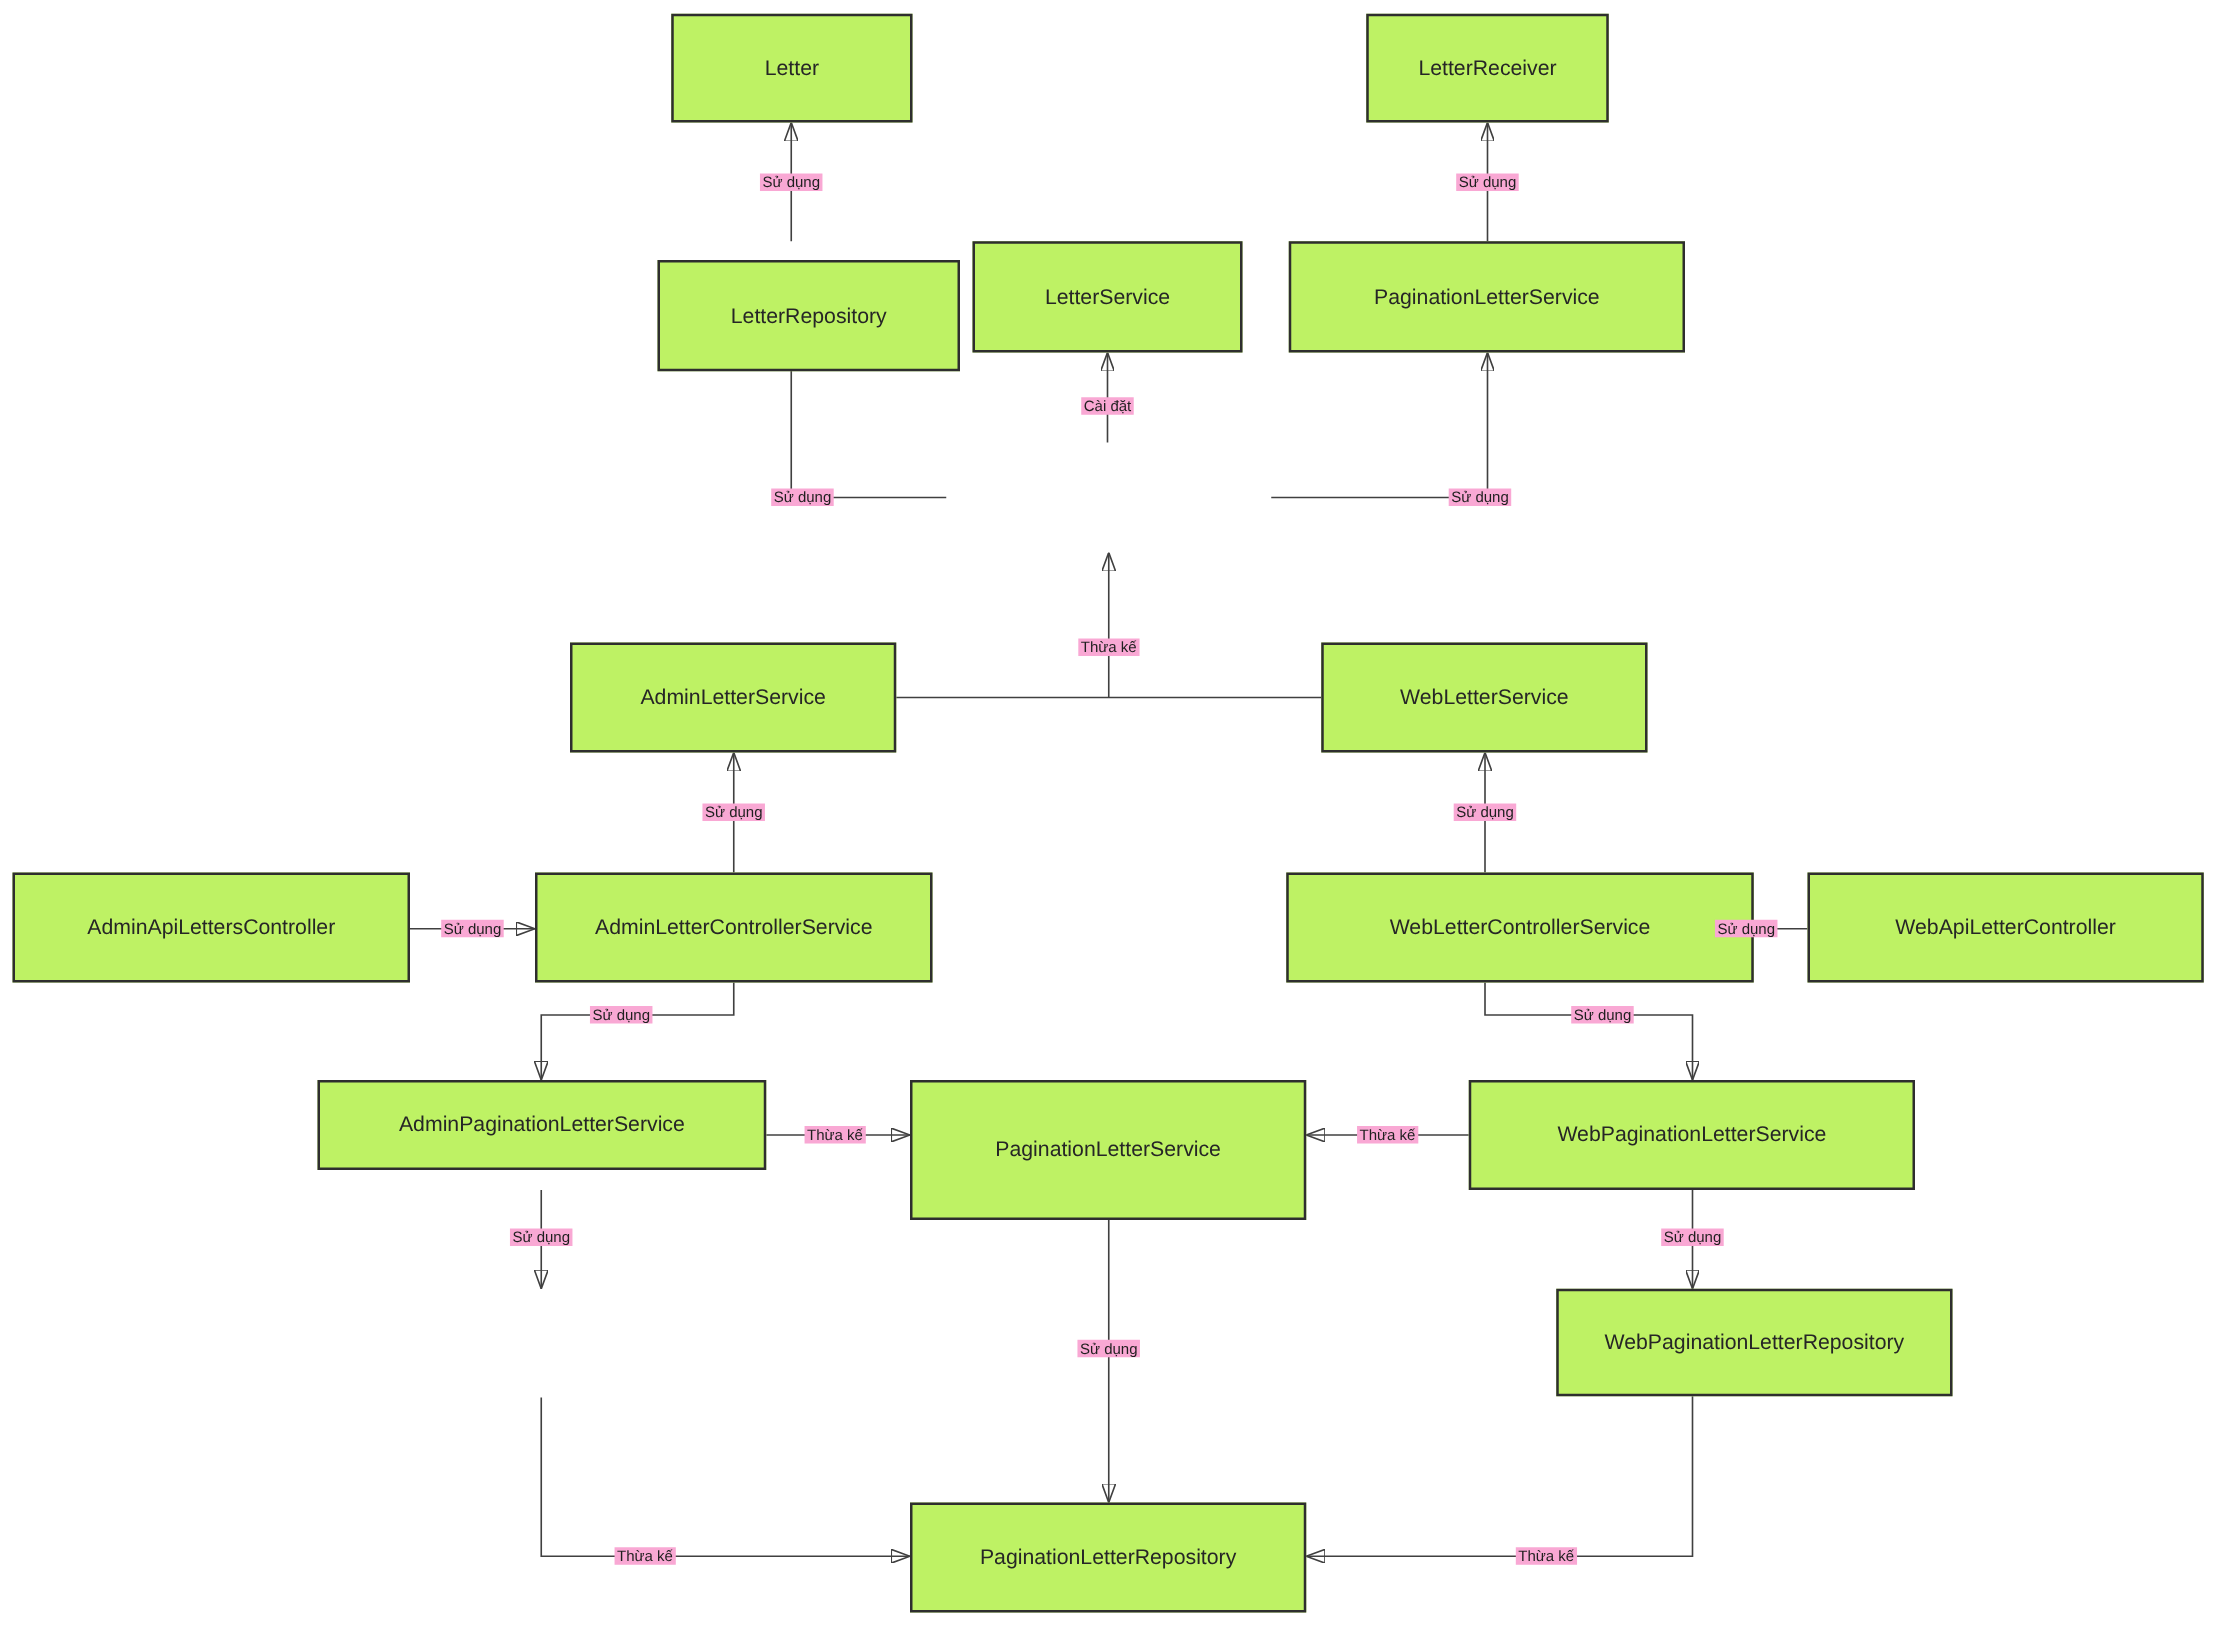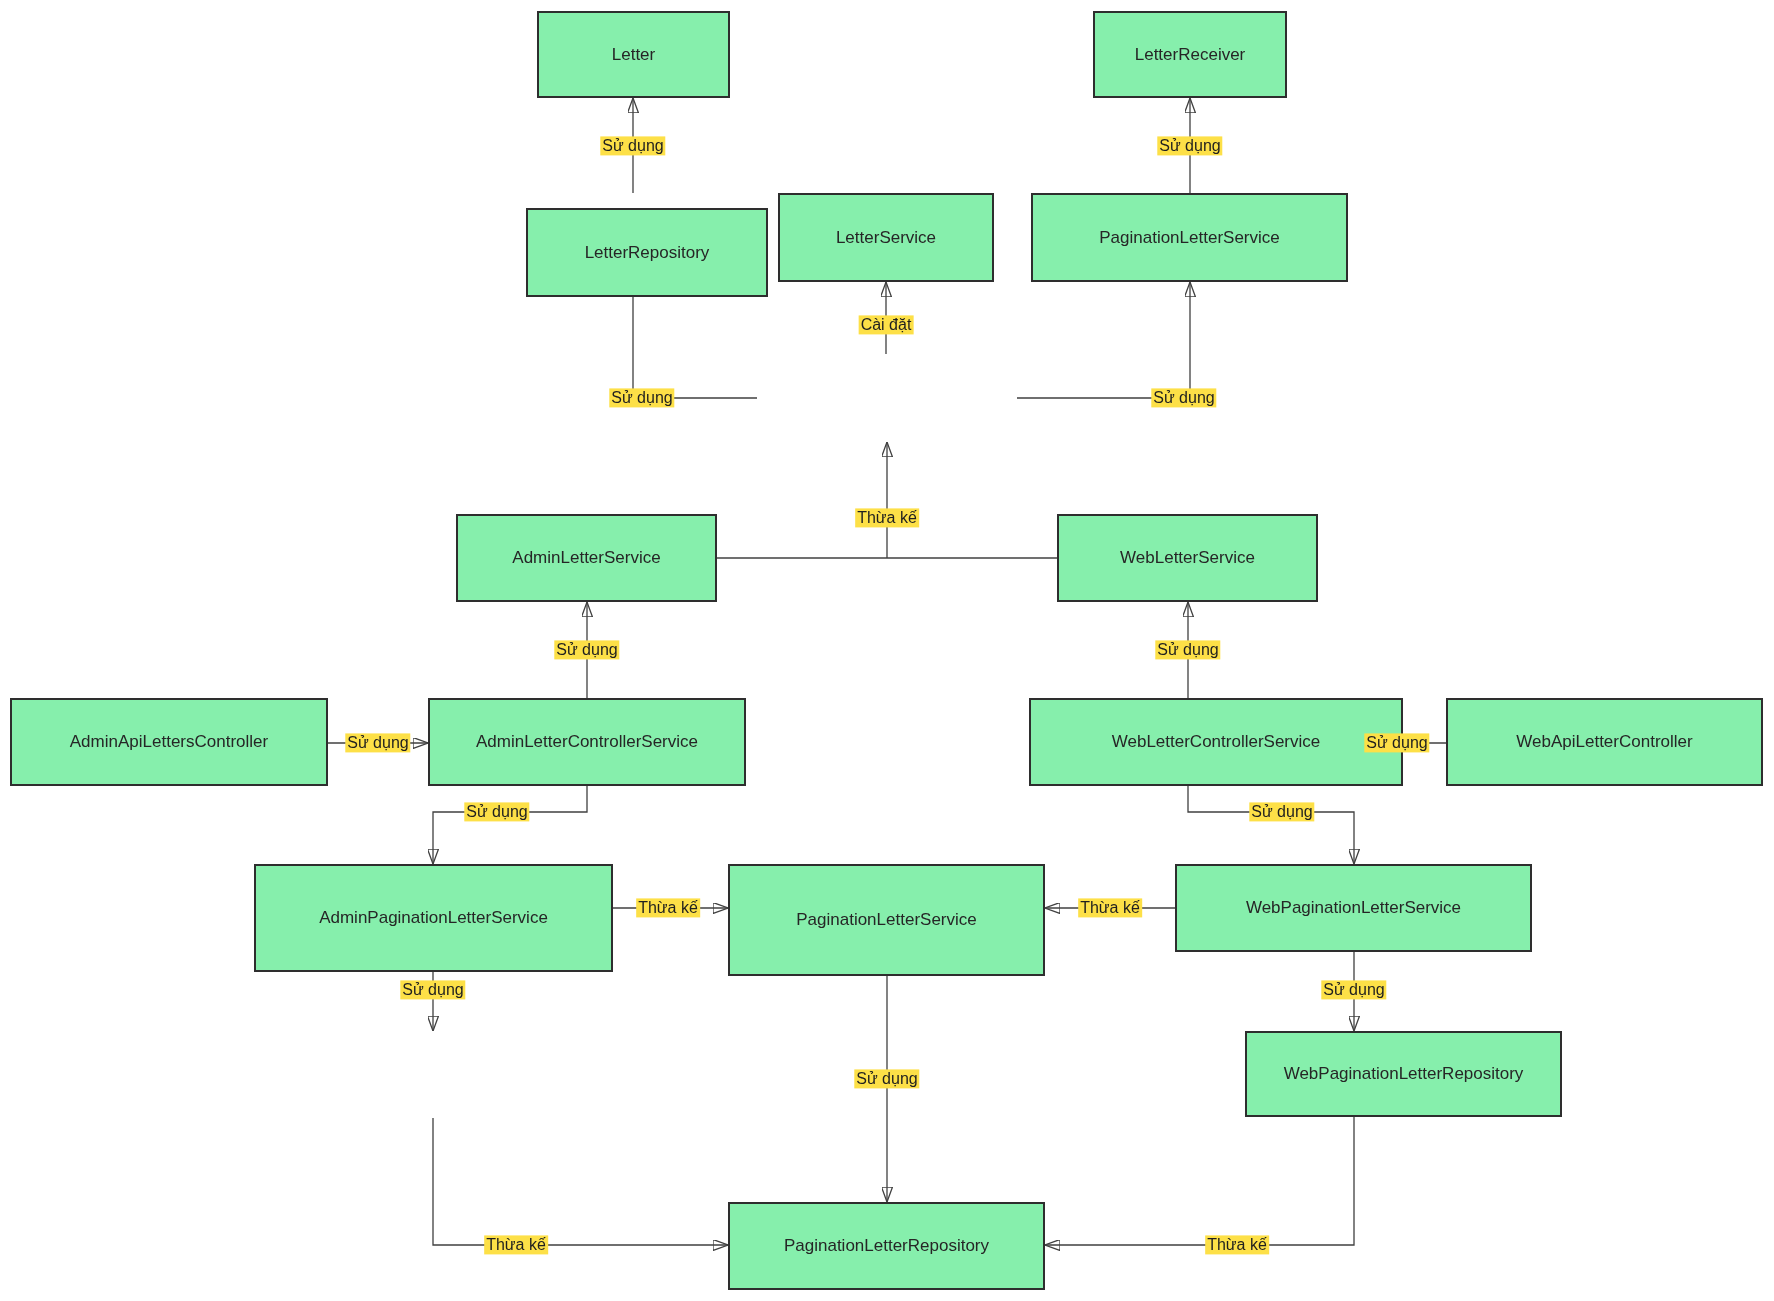--- a/index.html
+++ b/index.html
@@ -8,33 +8,33 @@
     width:1774px;height:1301px;
     background:#ffffff;
     font-family:"Liberation Sans","DejaVu Sans",sans-serif;
     overflow:hidden;
   }
   #edge-layer{position:absolute;left:0;top:0;width:1774px;height:1301px;}
   #edge-layer path{fill:none;stroke:#404040;stroke-width:1.3px;}
   .node{
     position:absolute;
     box-sizing:border-box;
-    background:#86efac;
+    background:#bef264;
     border:2px solid #2e2e2e;
     display:flex;align-items:center;justify-content:center;
     font-size:17px;color:#262626;
     text-align:center;
     white-space:nowrap;
   }
   .elabel{
     position:absolute;
     transform:translate(-50%,-50%);
-    background:#fde047;
+    background:#f9a8d4;
     padding:0 2px;
-    font-size:16px;color:#1f1f1f;
+    font-size:12px;color:#1f1f1f;
     white-space:nowrap;
     line-height:1.2;
   }
 </style>
 </head>
 <body>
 
 <div id="canvas">
 
   <svg id="edge-layer" width="1774" height="1301" viewBox="0 0 1774 1301" xmlns="http://www.w3.org/2000/svg">
@@ -69,21 +69,21 @@
   <div class="node" style="left:1093px;top:11px;width:194px;height:87px">LetterReceiver</div>
   <div class="node" style="left:526px;top:208px;width:242px;height:89px">LetterRepository</div>
   <div class="node" style="left:778px;top:193px;width:216px;height:89px">LetterService</div>
   <div class="node" style="left:1031px;top:193px;width:317px;height:89px">PaginationLetterService</div>
   <div class="node" style="left:456px;top:514px;width:261px;height:88px">AdminLetterService</div>
   <div class="node" style="left:1057px;top:514px;width:261px;height:88px">WebLetterService</div>
   <div class="node" style="left:10px;top:698px;width:318px;height:88px">AdminApiLettersController</div>
   <div class="node" style="left:428px;top:698px;width:318px;height:88px">AdminLetterControllerService</div>
   <div class="node" style="left:1029px;top:698px;width:374px;height:88px">WebLetterControllerService</div>
   <div class="node" style="left:1446px;top:698px;width:317px;height:88px">WebApiLetterController</div>
-  <div class="node" style="left:254px;top:864px;width:359px;height:108px">AdminPaginationLetterService</div>
+  <div class="node" style="left:254px;top:864px;width:359px;height:72px">AdminPaginationLetterService</div>
   <div class="node" style="left:728px;top:864px;width:317px;height:112px">PaginationLetterService</div>
   <div class="node" style="left:1175px;top:864px;width:357px;height:88px">WebPaginationLetterService</div>
   <div class="node" style="left:1245px;top:1031px;width:317px;height:86px">WebPaginationLetterRepository</div>
   <div class="node" style="left:728px;top:1202px;width:317px;height:88px">PaginationLetterRepository</div>
 
   <div class="elabel" style="left:633px;top:146px">Sử dụng</div>
   <div class="elabel" style="left:1190px;top:146px">Sử dụng</div>
   <div class="elabel" style="left:886px;top:325px">Cài đặt</div>
   <div class="elabel" style="left:642px;top:398px">Sử dụng</div>
   <div class="elabel" style="left:1184px;top:398px">Sử dụng</div>

